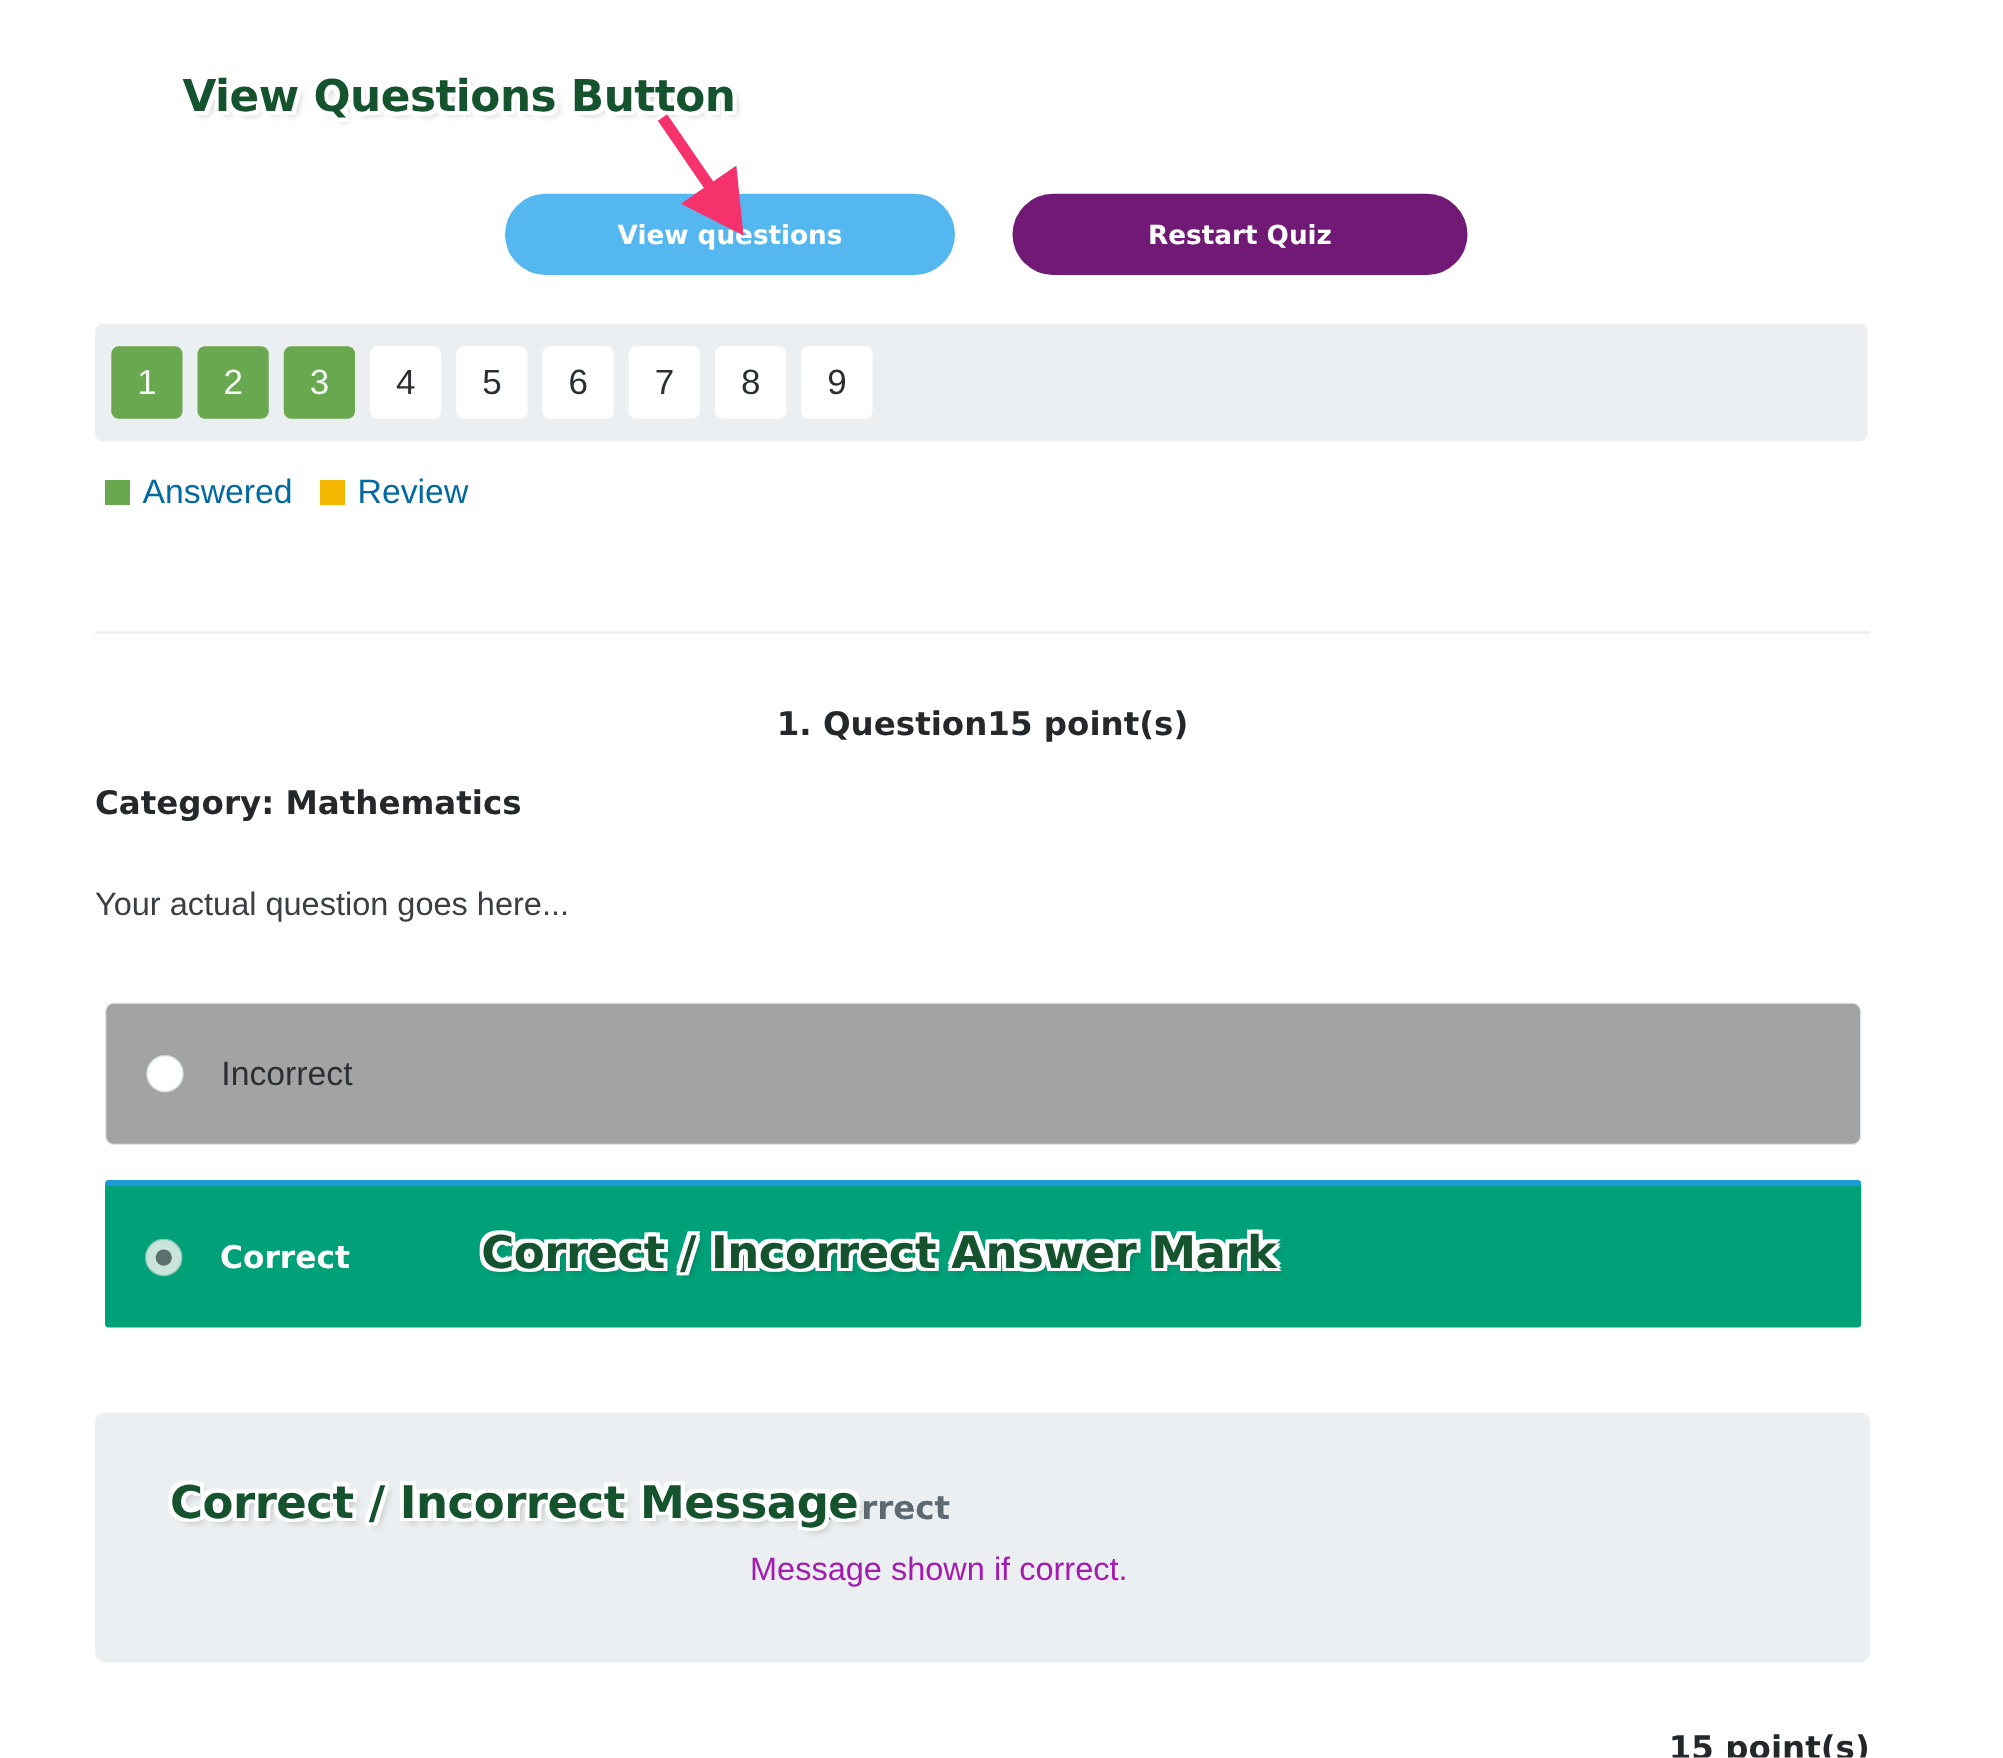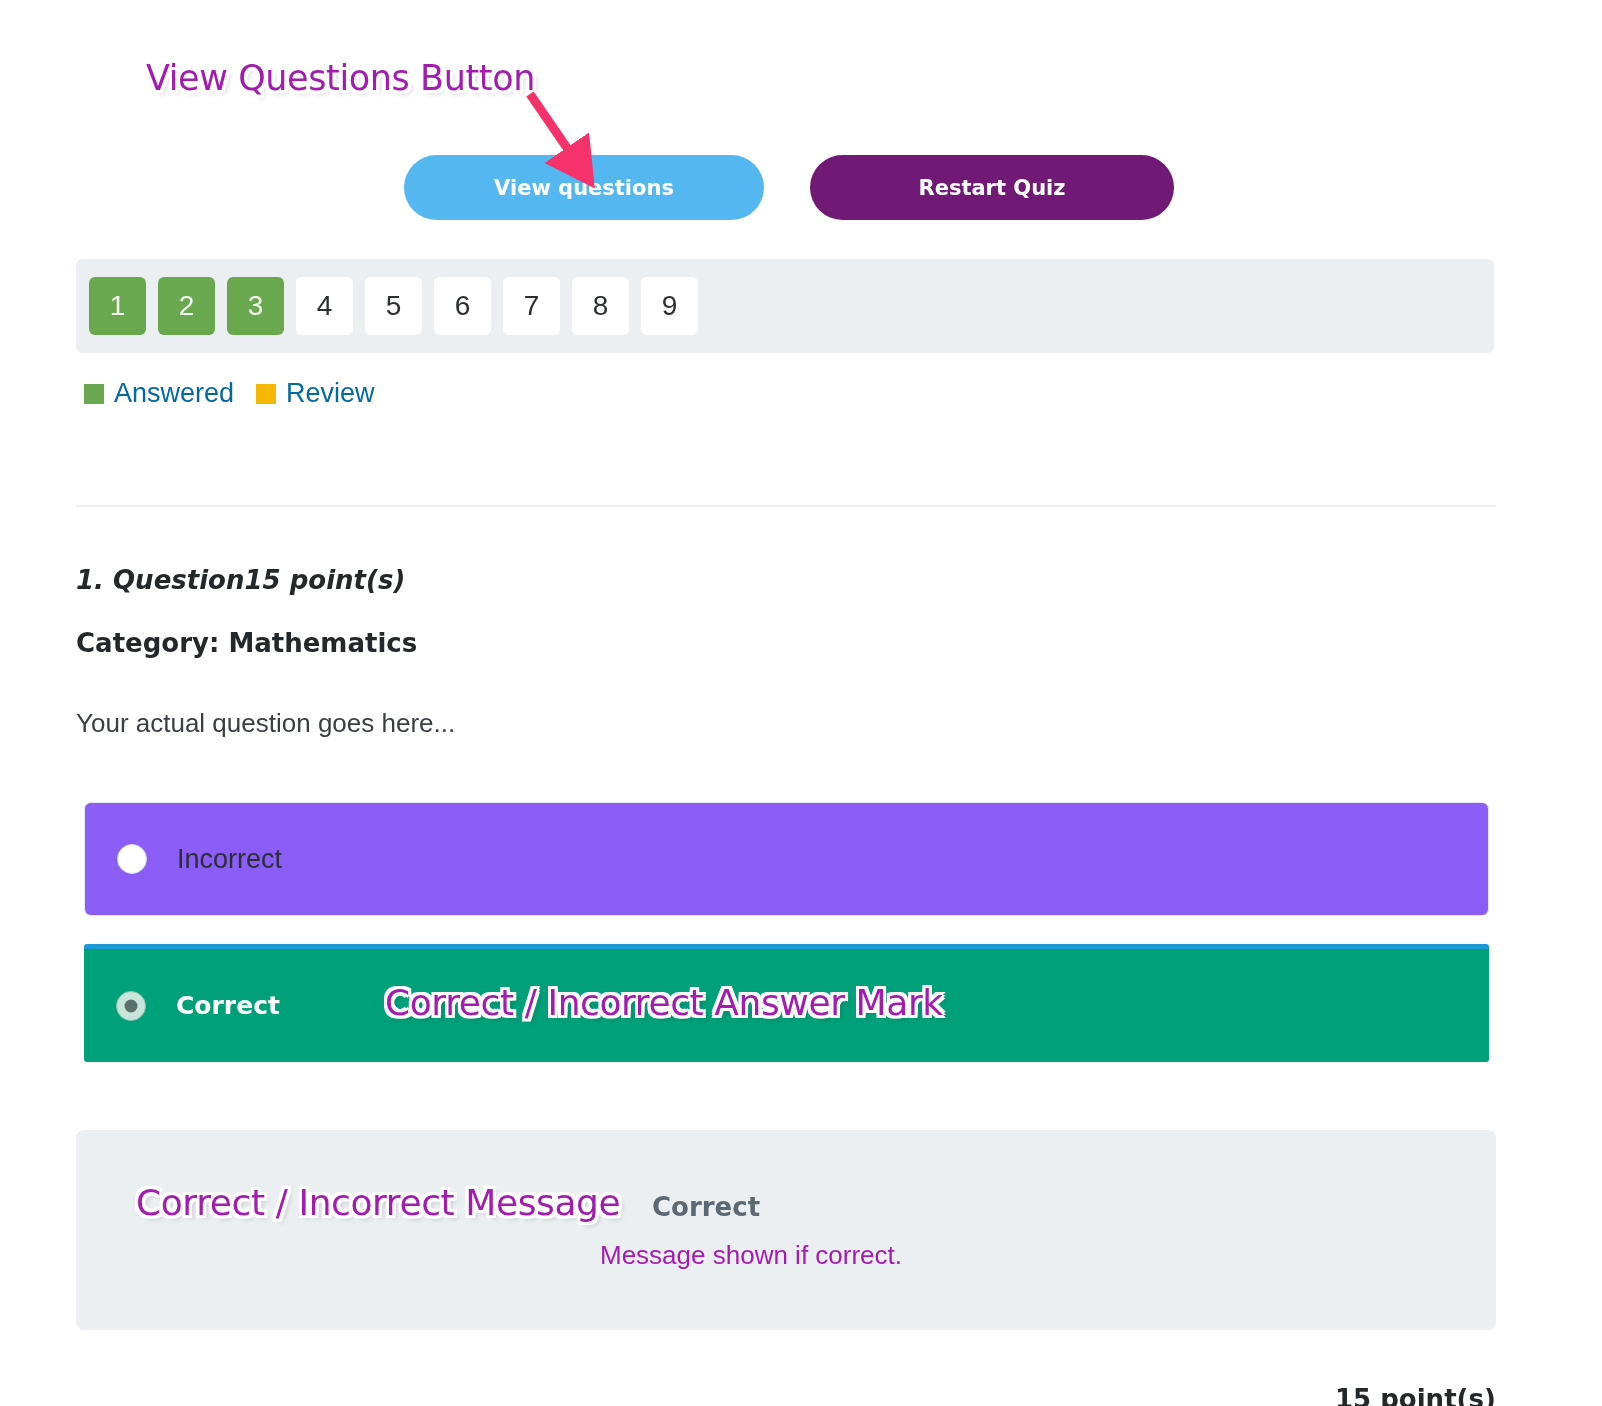--- a/index.html
+++ b/index.html
@@ -13,22 +13,22 @@
     font-family: "Liberation Sans", sans-serif;
     color: #2b2f33;
     overflow: hidden;
     position: relative;
   }
 
   
   .annot {
     position: absolute;
     font-family: "DejaVu Sans", sans-serif;
-    font-weight: normal;
-    color: #a21caf;
+    font-weight: bold;
+    color: #14532d;
     letter-spacing: -0.4px;
     white-space: nowrap;
     text-shadow:
        2px 2px 0 #ffffff, -2px 2px 0 #ffffff,
        2px -2px 0 #ffffff, -2px -2px 0 #ffffff,
        3px 3px 0 #ffffff, -3px 3px 0 #ffffff,
        3px -3px 0 #ffffff, -3px -3px 0 #ffffff,
        0 3px 0 #ffffff, 3px 0 0 #ffffff,
        0 -3px 0 #ffffff, -3px 0 0 #ffffff,
        4px 4px 5px rgba(0,0,0,0.18);
@@ -133,23 +133,22 @@
     background: #eceff1;
   }
 
   
   .q-header {
     position: absolute;
     left: 76px;
     top: 565px;
     width: 1420px;
     display: flex;
-    justify-content: flex-start;
+    justify-content: center;
     align-items: baseline;
-    font-style: italic;
   }
   .q-title, .q-points {
     font-family: "DejaVu Sans", sans-serif;
     font-weight: bold;
     font-size: 26px;
     color: #25282b;
   }
   .q-category {
     position: absolute;
     left: 76px;
@@ -173,21 +172,21 @@
     left: 84px;
     width: 1405px;
     box-sizing: border-box;
     display: flex;
     align-items: center;
     cursor: pointer;
   }
   .opt-incorrect {
     top: 802px;
     height: 114px;
-    background: #8b5cf6;
+    background: #a3a3a3;
     border: 1px solid #e3e7ea;
     border-radius: 7px;
   }
   .opt-correct {
     top: 944px;
     height: 118px;
     background: #00a078;
     border-top: 5px solid #1d9ad6;
     border-radius: 3px;
   }

